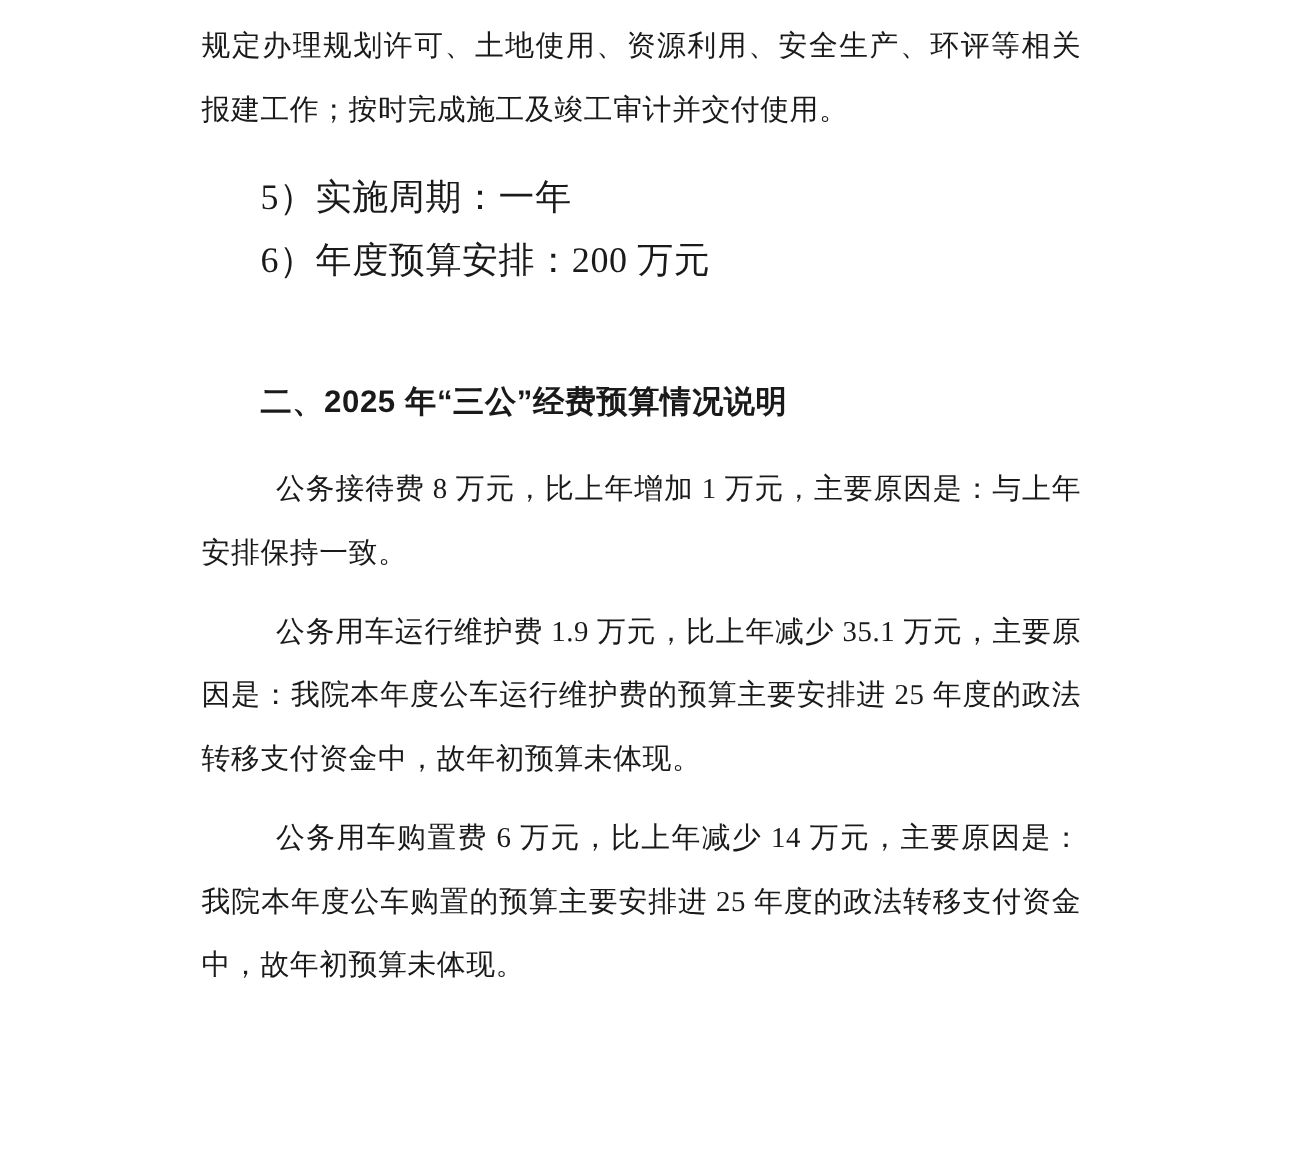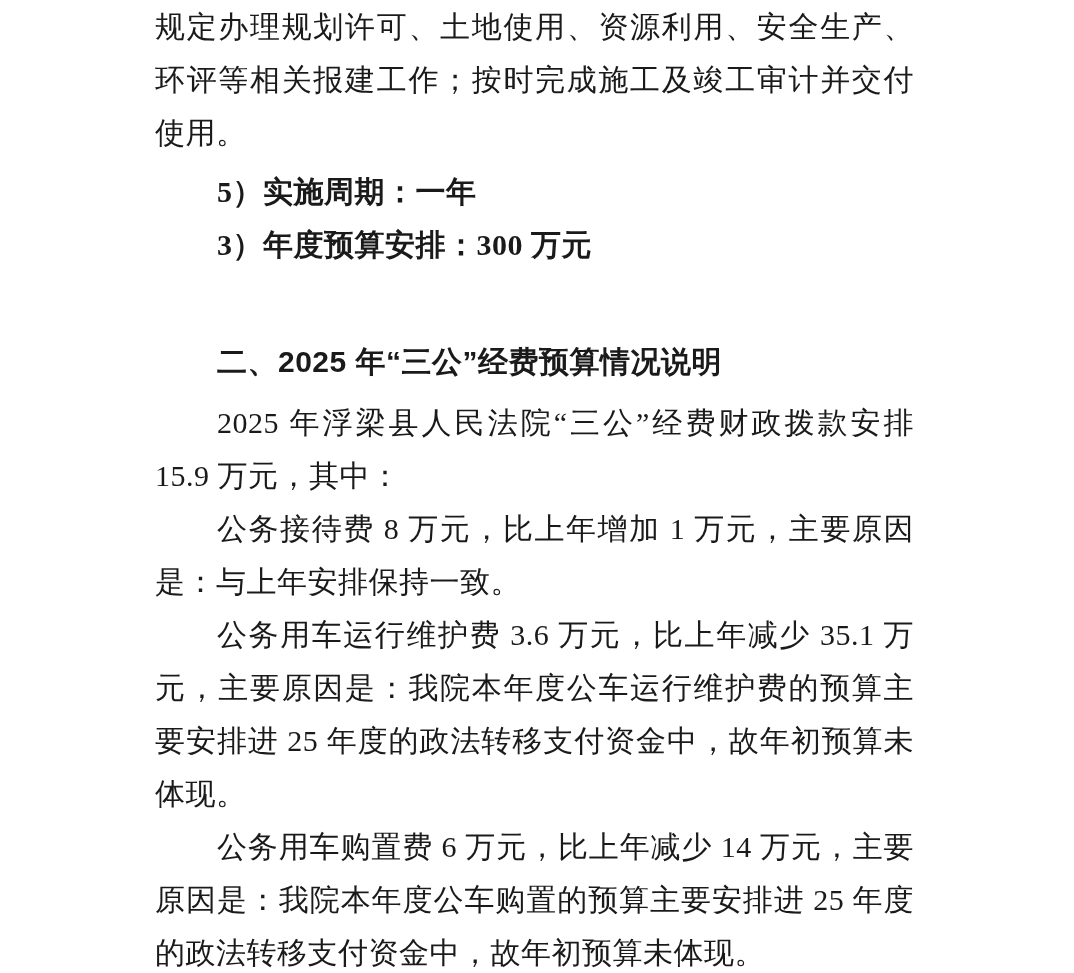--- a/index.html
+++ b/index.html
@@ -15,72 +15,70 @@
     overflow: hidden;
   }
   .page {
     width: 1074px;
     height: 973px;
     box-sizing: border-box;
     padding: 0 160px 0 155px;
     position: relative;
   }
   .para {
-    font-size: 30px;
+    font-size: 24px;
     line-height: 53px;
     text-align: justify;
     text-justify: inter-ideograph;
     letter-spacing: 0.5px;
-    margin: 0;
+    margin: 13px;
   }
   .indent {
     text-indent: 62px;
   }
   .heading {
-    font-size: 30px;
+    font-size: 26px;
     line-height: 53px;
     font-weight: bold;
     font-family: "Liberation Sans", "DejaVu Sans", sans-serif;
     text-indent: 62px;
     margin: 0;
     letter-spacing: 0.5px;
   }
   .gap-small { height: 6px; }
   .gap-section { height: 64px; }
   .gap-after-heading { height: 8px; }
   .list-line {
     font-size: 30px;
     line-height: 53px;
     text-indent: 62px;
     margin: 0;
     letter-spacing: 0.5px;
-    font-weight: bold;
   }
 </style>
 </head>
 <body>
 
 <div class="page">
 
   <div class="para">规定办理规划许可、土地使用、资源利用、安全生产、环评等相关报建工作；按时完成施工及竣工审计并交付使用。</div>
 
   <div class="gap-small"></div>
 
   <div class="list-line">5）实施周期：一年</div>
 
-  <div class="list-line">3）年度预算安排：300 万元</div>
+  <div class="list-line">6）年度预算安排：200 万元</div>
 
   <div class="gap-section"></div>
 
   <div class="heading">二、2025 年“三公”经费预算情况说明</div>
 
   <div class="gap-after-heading"></div>
 
-  <div class="para indent">2025 年浮梁县人民法院“三公”经费财政拨款安排 15.9 万元，其中：</div>
 
 
   <div class="para indent">公务接待费 8 万元，比上年增加 1 万元，主要原因是：与上年安排保持一致。</div>
 
-  <div class="para indent">公务用车运行维护费 3.6 万元，比上年减少 35.1 万元，主要原因是：我院本年度公车运行维护费的预算主要安排进 25 年度的政法转移支付资金中，故年初预算未体现。</div>
+  <div class="para indent">公务用车运行维护费 1.9 万元，比上年减少 35.1 万元，主要原因是：我院本年度公车运行维护费的预算主要安排进 25 年度的政法转移支付资金中，故年初预算未体现。</div>
 
   <div class="para indent">公务用车购置费 6 万元，比上年减少 14 万元，主要原因是：我院本年度公车购置的预算主要安排进 25 年度的政法转移支付资金中，故年初预算未体现。</div>
 
 </div>
 
 </body></html>

